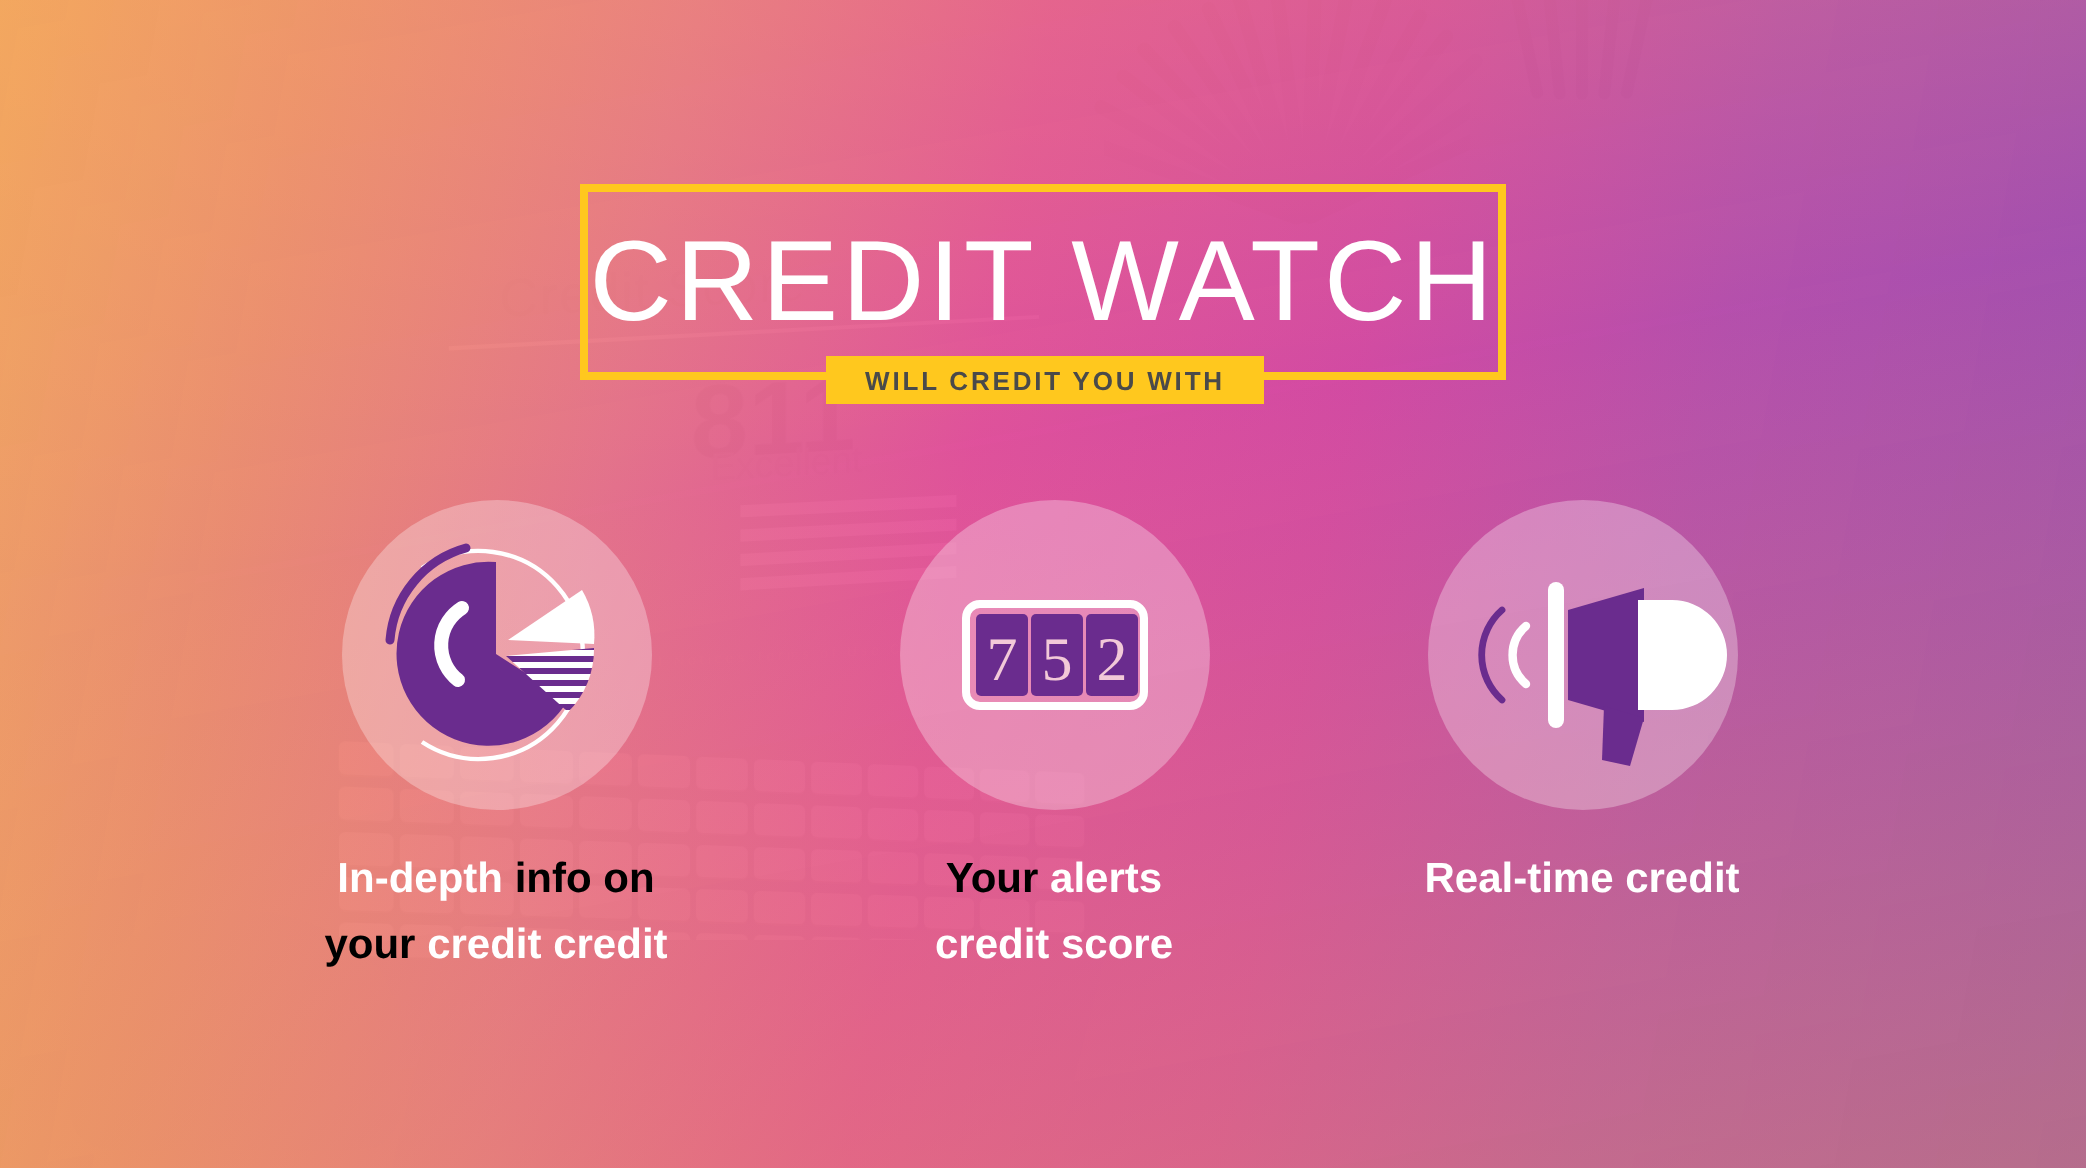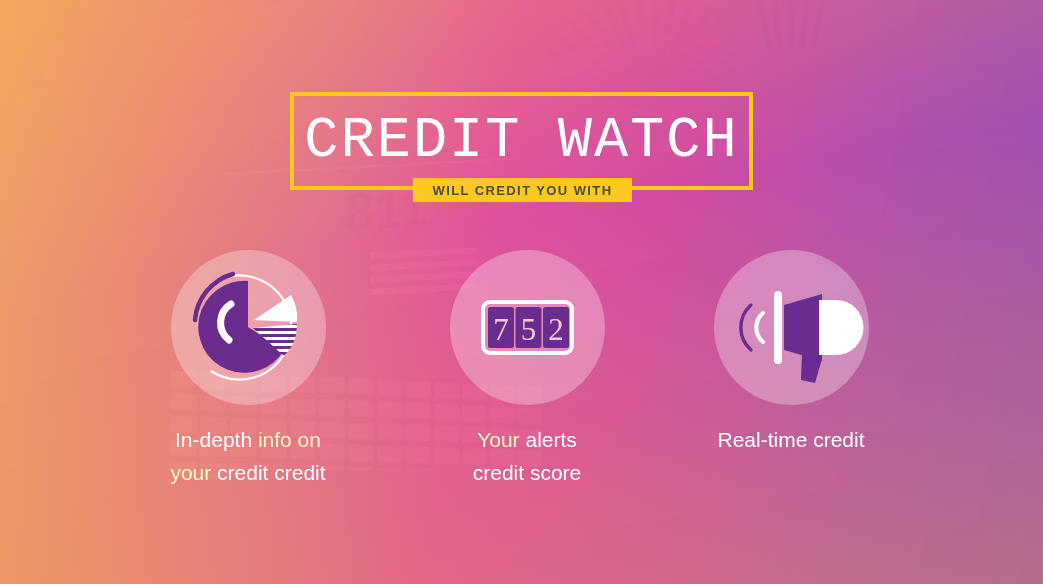--- a/index.html
+++ b/index.html
@@ -85,21 +85,21 @@
 
   
   .title-frame {
     position:absolute; left:290px; top:92px; width:463px; height:98px;
     border:4px solid #FFC81E;
   }
   .title-text {
     position:absolute; left:290px; top:92px; width:463px; height:98px;
     display:flex; align-items:center; justify-content:center;
     color:#ffffff; font-size:57px; font-weight:300; letter-spacing:2px;
-    font-family:Liberation Mono, monospace;
+    font-family:Liberation Sans, sans-serif;
     white-space:nowrap;
   }
   .subtitle-banner {
     position:absolute; left:413px; top:178px; width:219px; height:24px;
     background:#FFC81E;
     display:flex; align-items:center; justify-content:center;
   }
   .subtitle-banner span {
     color:#4a4a4a; font-size:13px; font-weight:bold; letter-spacing:1.4px;
     font-family:"Liberation Sans", sans-serif;
@@ -117,22 +117,22 @@
     position:absolute; left:0; top:0; width:155px; height:155px;
     border-radius:50%;
     background:rgba(255,255,255,0.30);
   }
   .icon-holder { position:absolute; left:0; top:0; width:155px; height:155px; }
 
   .caption {
     margin-top:18px; font-size:21px; line-height:33px;
     font-family:"Liberation Sans", sans-serif;
   }
-  .cap-bold { color:#ffffff; font-weight:normal; }
-  .cap-light { color:#fef9c3; font-weight:normal; }
+  .cap-bold { color:#ffffff; font-weight:bold; }
+  .cap-light { color:#000000; font-weight:bold; }
 </style>
 </head>
 <body>
 
 <div id="stage">
 
   <div class="bg-photo">
     <div class="ph ph-wall"></div>
     <div class="ph ph-desk"></div>
     <div class="ph ph-cab"></div>

